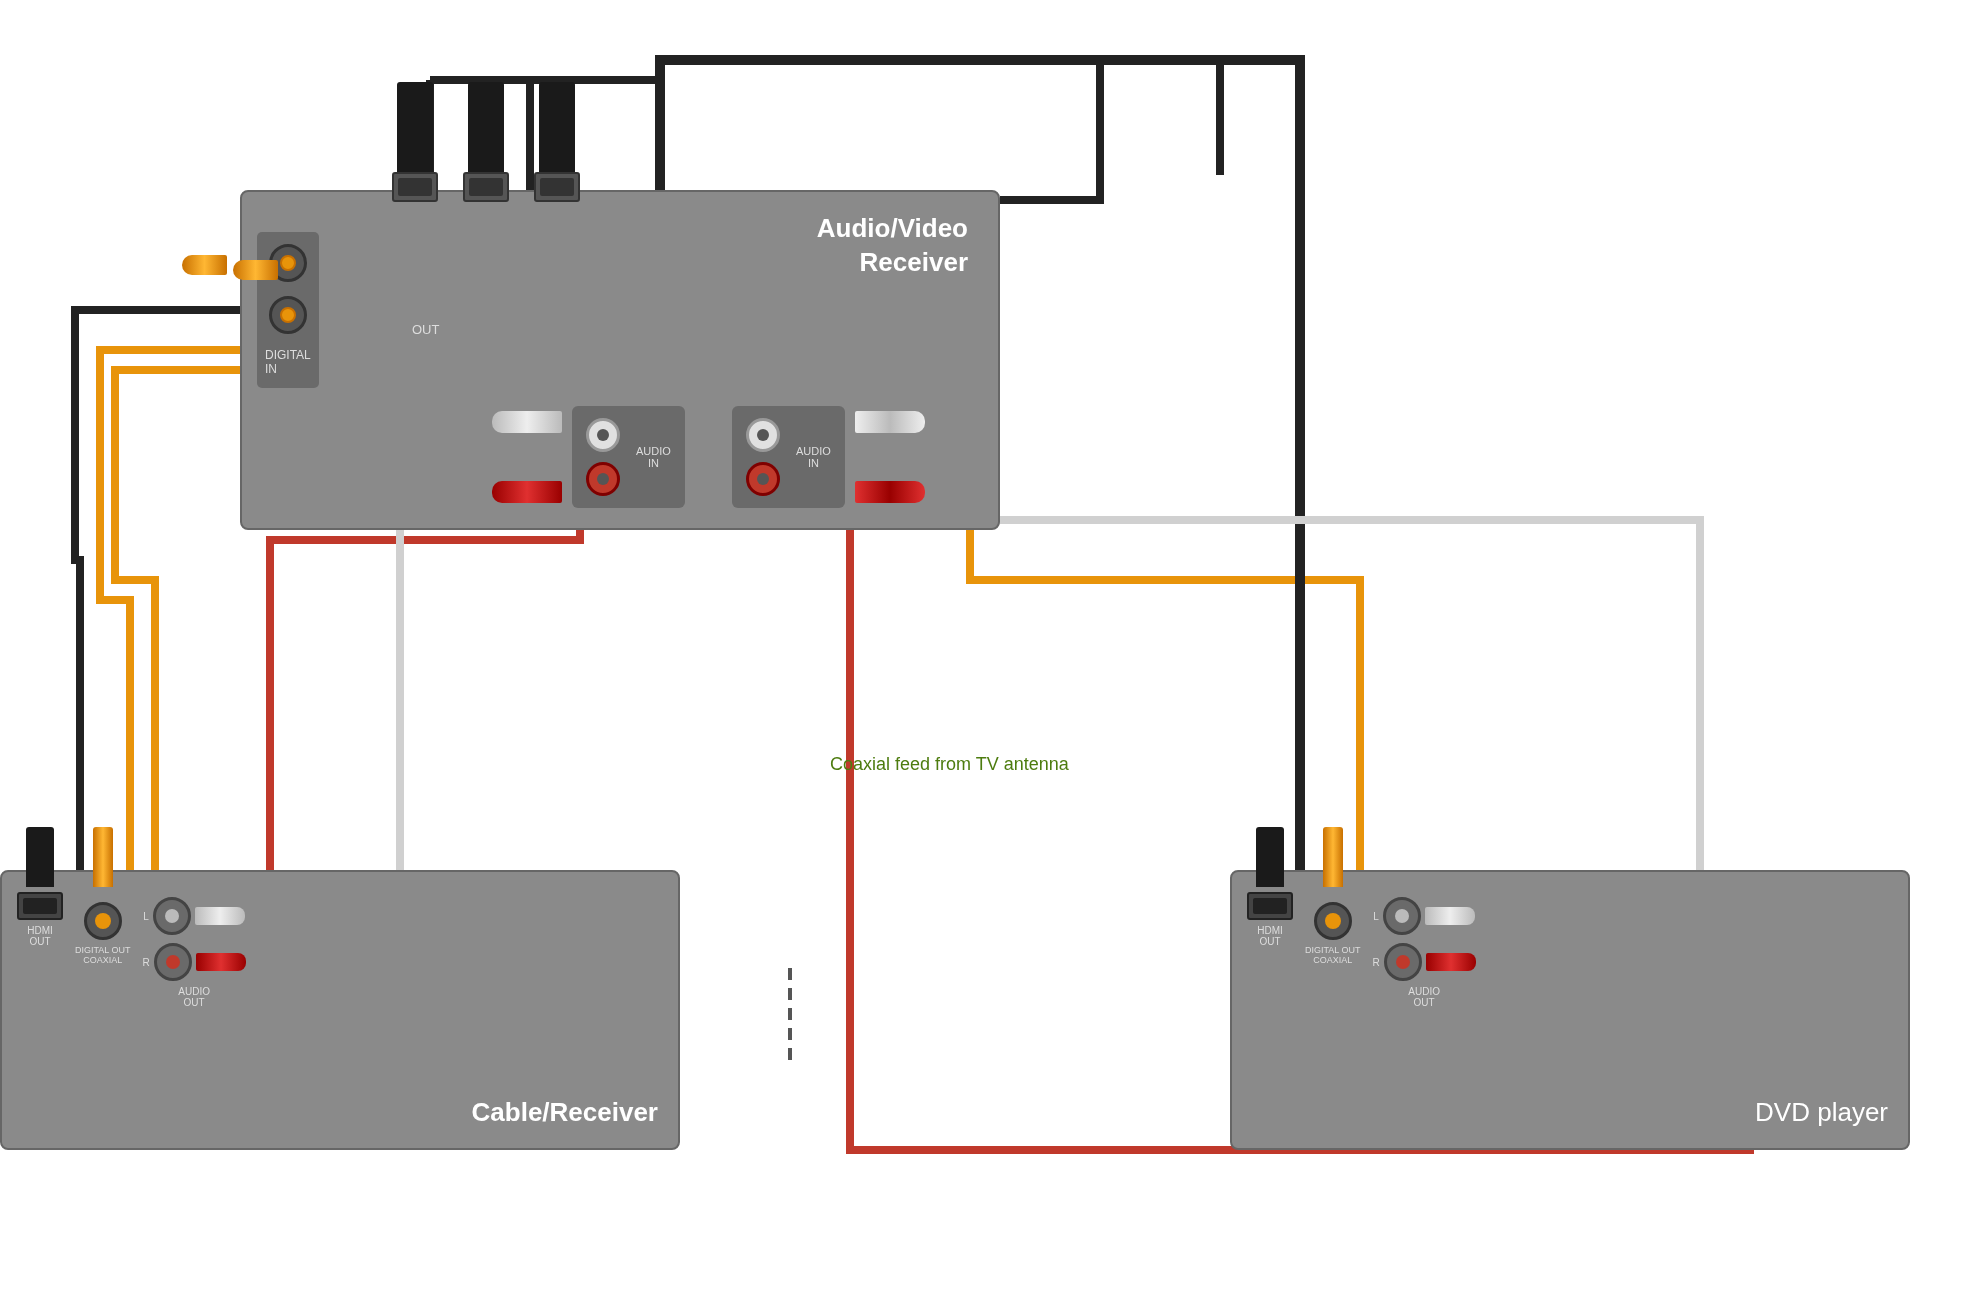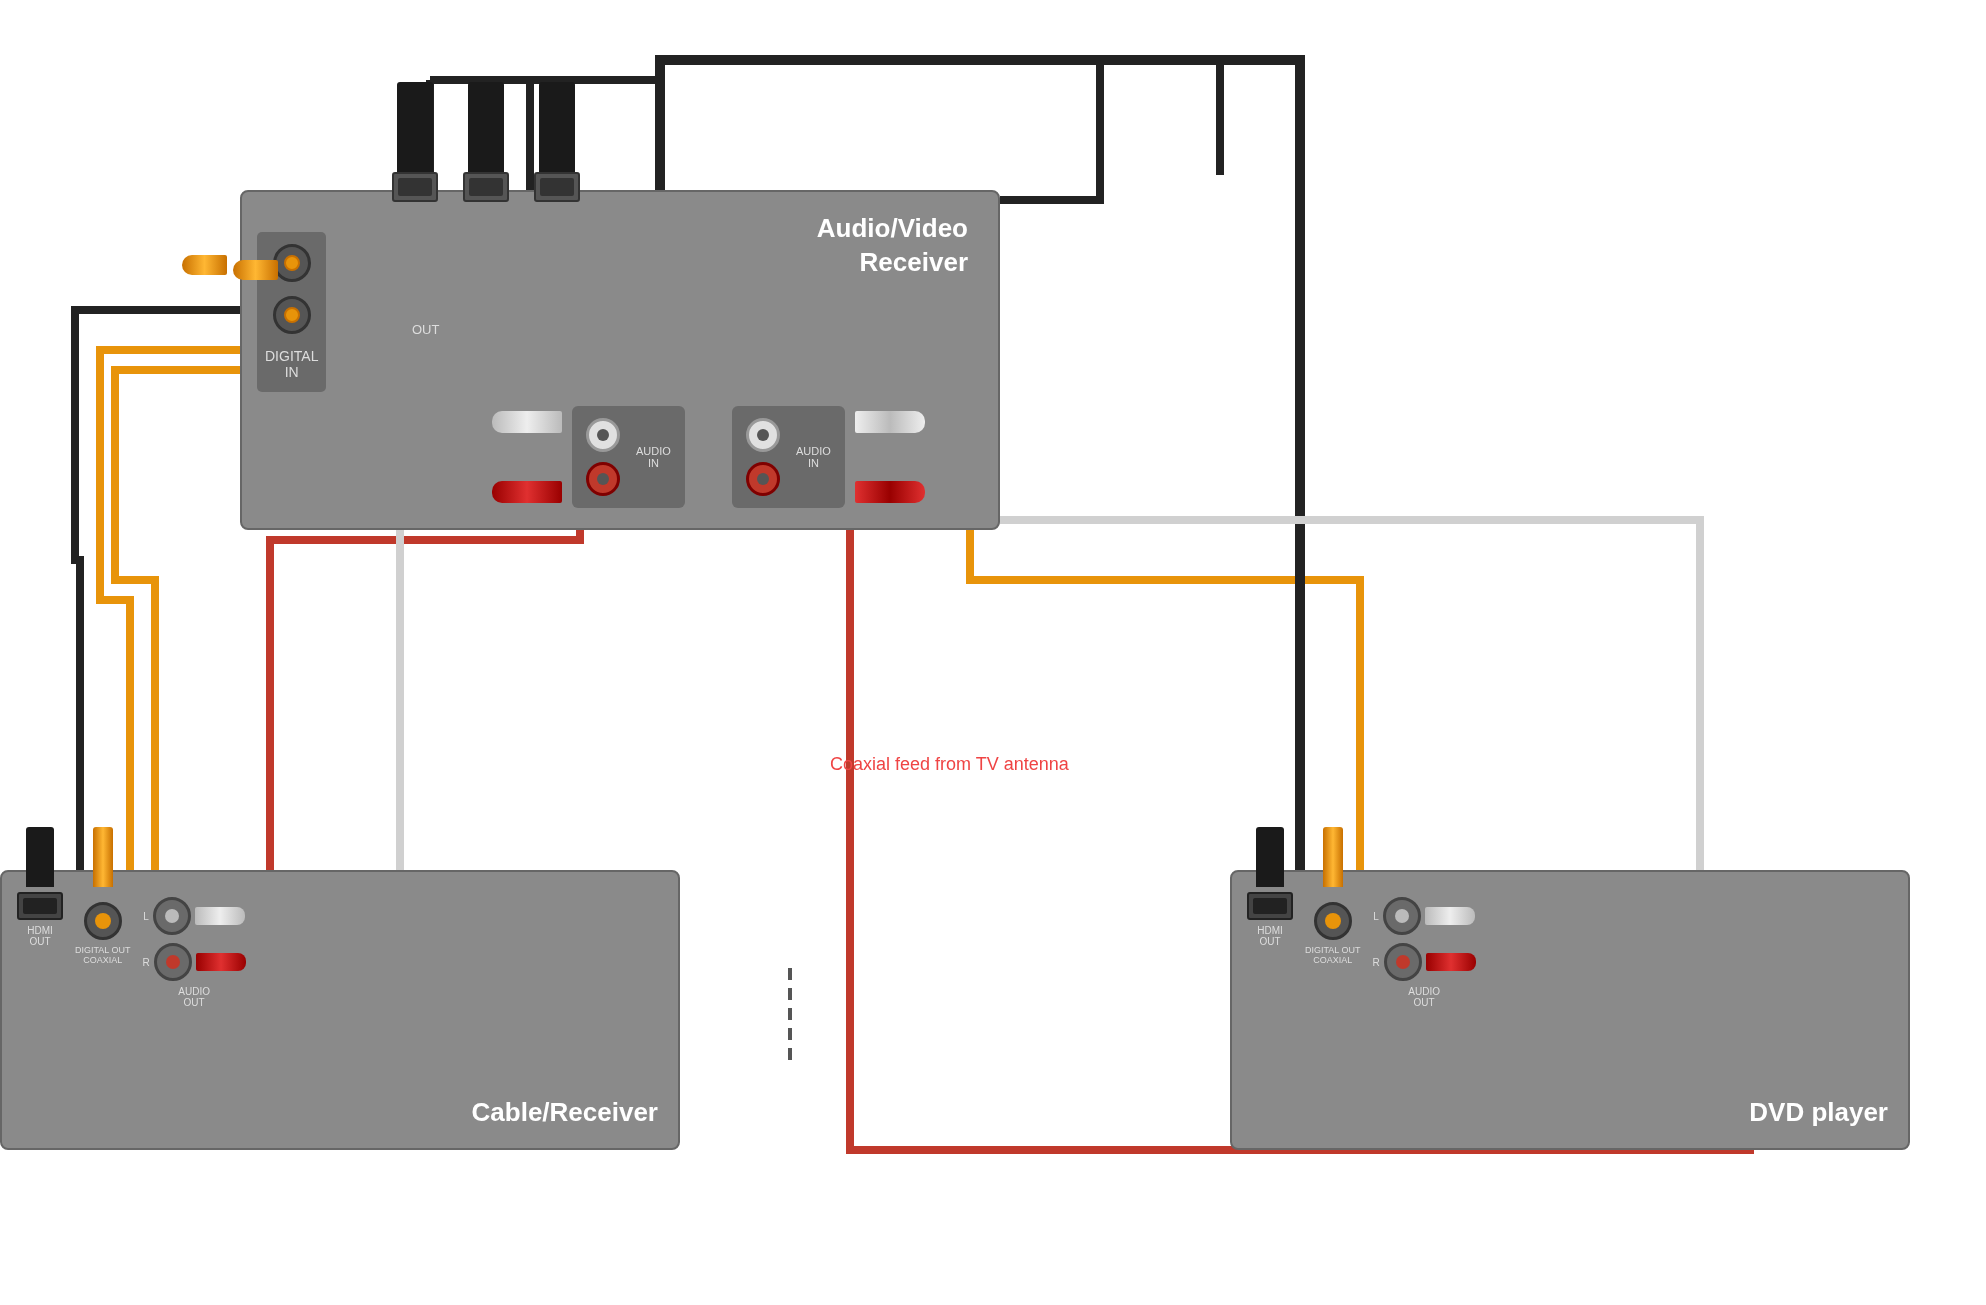--- a/index.html
+++ b/index.html
@@ -131,21 +131,21 @@
       border-radius: 8px;
       border: 2px solid #666;
     }
 
     .dvd-label {
       position: absolute;
       bottom: 20px;
       right: 20px;
       color: white;
       font-size: 26px;
-      font-weight: bold;
+      font-weight: normal;
     }
 
     
     .antenna-box {
       position: absolute;
       left: 690px;
       top: 920px;
       width: 200px;
       height: 150px;
       background: #8a8a8a;
@@ -231,21 +231,21 @@
     </div>
 
     <div style="position:absolute; left:15px; top:40px; background:#6a6a6a; border-radius:5px; padding:12px 8px; display:flex; flex-direction:column; align-items:center; gap:14px;">
 
       <div style="width:38px; height:38px; background:#555; border-radius:50%; border:3px solid #333; display:flex; align-items:center; justify-content:center;">
         <div style="width:16px; height:16px; background:#e8940a; border-radius:50%; border:2px solid #c87000;"></div>
       </div>
       <div style="width:38px; height:38px; background:#555; border-radius:50%; border:3px solid #333; display:flex; align-items:center; justify-content:center;">
         <div style="width:16px; height:16px; background:#e8940a; border-radius:50%; border:2px solid #c87000;"></div>
       </div>
-      <div style="color:#ddd; font-size:14px; text-align:center;">DIGITAL<br>IN</div>
+      <div style="color:#ddd; font-size:12px; text-align:left;">DIGITAL<br>IN</div>
     </div>
 
     <div style="position:absolute; left:-60px; top:58px; display:flex; gap:6px; align-items:center;">
       <div style="width:45px; height:20px; background:linear-gradient(90deg,#c87000,#ffb733,#c87000); border-radius:10px 2px 2px 10px;"></div>
       <div style="width:45px; height:20px; background:linear-gradient(90deg,#c87000,#ffb733,#c87000); border-radius:10px 2px 2px 10px; margin-top:10px;"></div>
     </div>
 
     <div style="position:absolute; bottom:20px; left:330px; background:#6a6a6a; border-radius:6px; padding:12px 14px; display:flex; gap:16px; align-items:center;">
 
       <div style="position:absolute; left:-80px; top:5px; width:70px; height:22px; background:linear-gradient(90deg,#bbb,#eee,#bbb); border-radius:10px 2px 2px 10px;"></div>
@@ -374,17 +374,17 @@
             </div>
           </div>
         </div>
         <div style="color:#ddd; font-size:10px; text-align:center;">AUDIO<br>OUT</div>
       </div>
 
     </div>
   </div>
 
 
-  <div class="coaxial-feed-label" style="position:absolute; left:830px; top:750px; color:#ef4444; font-size:18px; text-align:center; line-height:1.6;">Coaxial feed
+  <div class="coaxial-feed-label" style="position:absolute; left:830px; top:750px; color:#4d7c0f; font-size:18px; text-align:center; line-height:1.6;">Coaxial feed
 from TV
 antenna</div>
 
 </div>
 
 </body></html>

